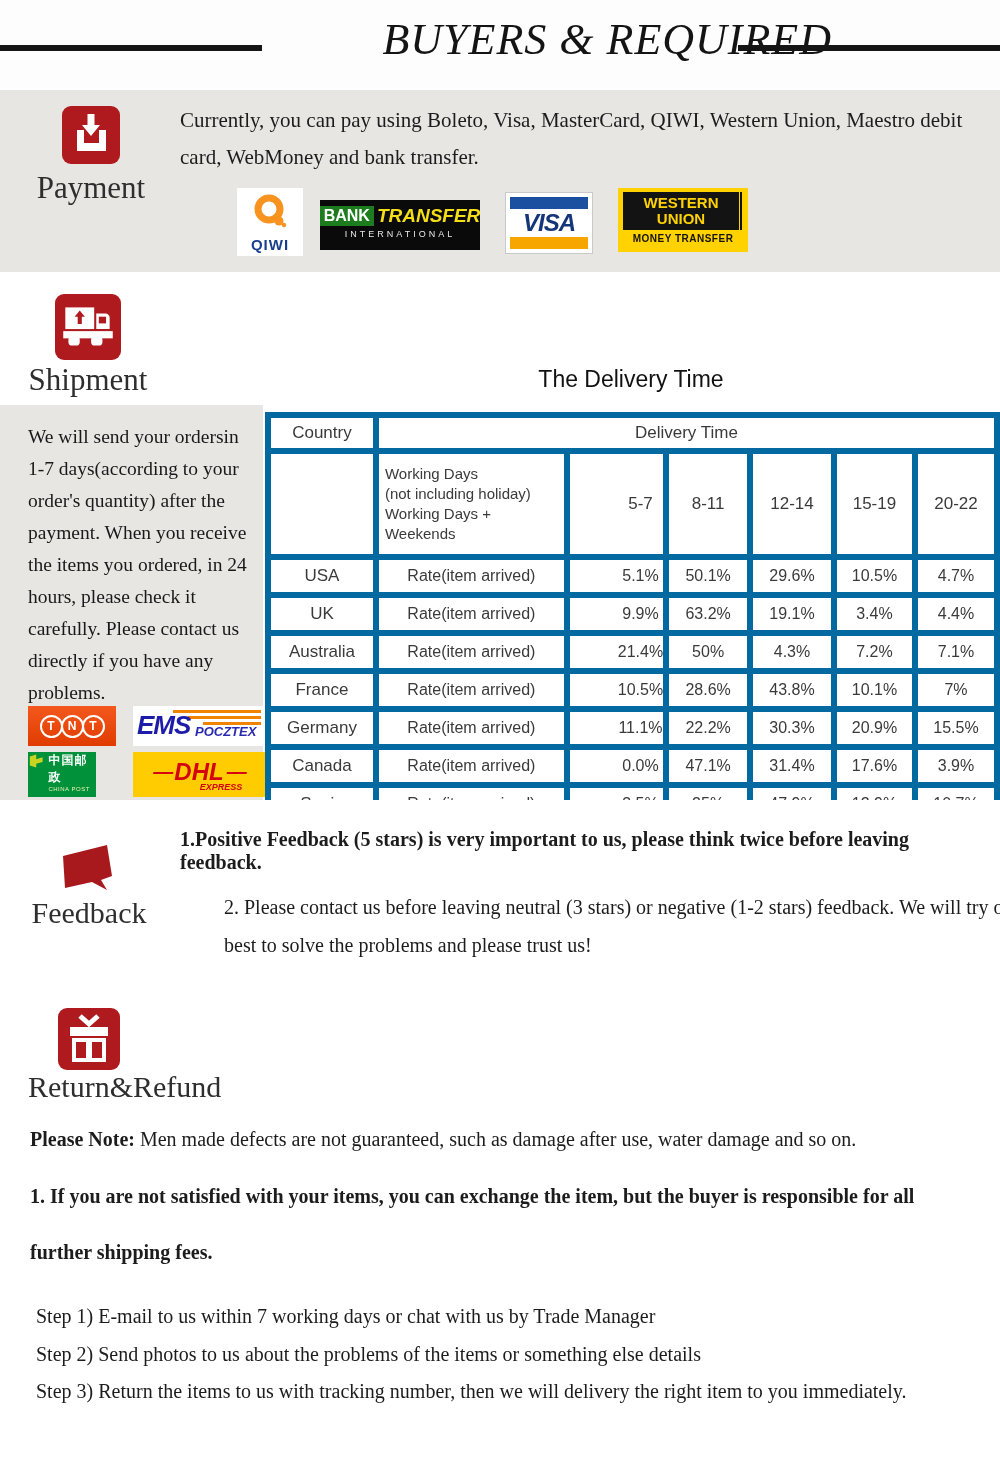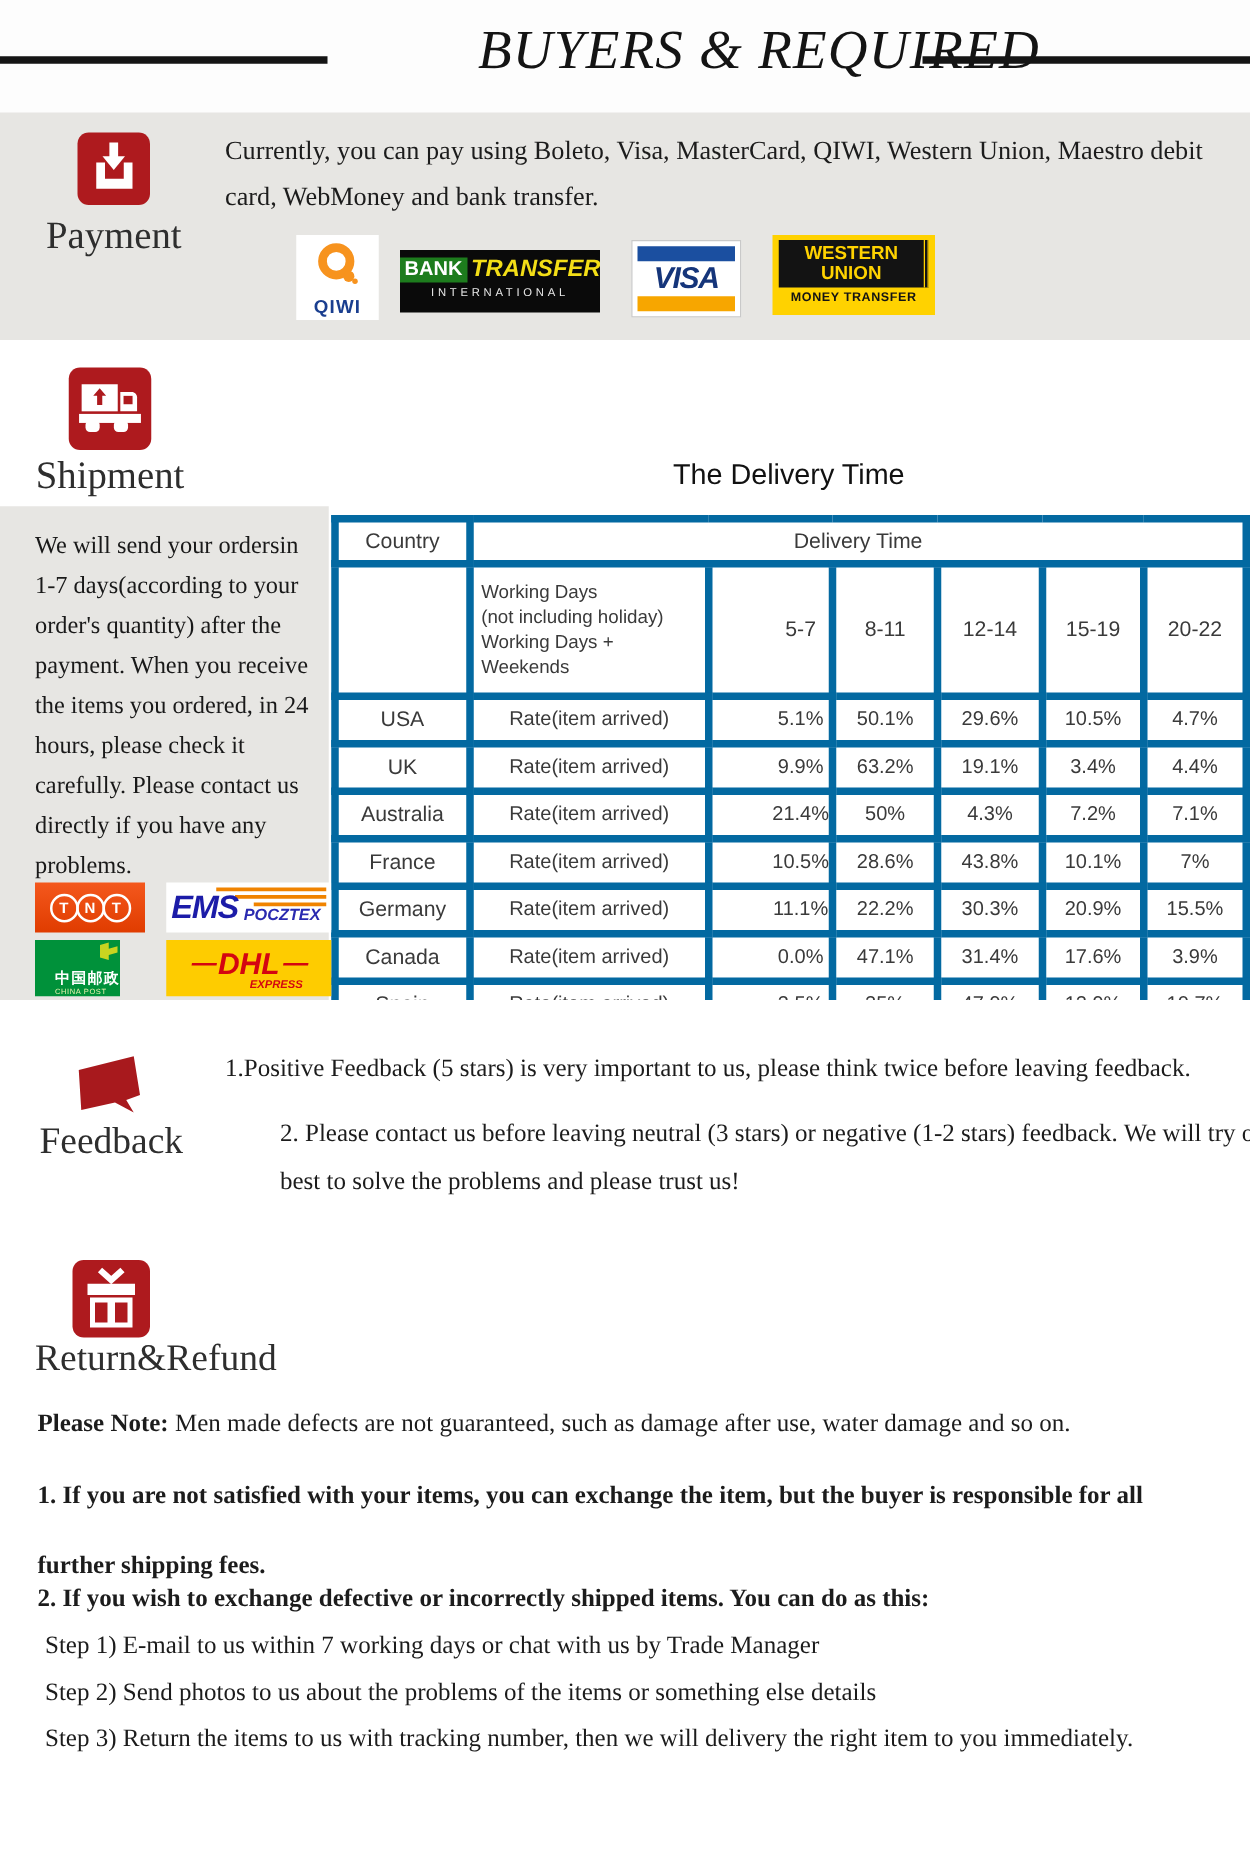--- a/index.html
+++ b/index.html
@@ -89,36 +89,36 @@
   .ems-logo { left:133px; top:434px; width:132px; height:40px; background:#fff; position:absolute; }
   .ems-stripe { position:absolute; height:3px; background:#f08300; }
   .ems-s1 { top:4px;  left:40px; width:88px; }
   .ems-s2 { top:10px; left:55px; width:73px; }
   .ems-s3 { top:16px; left:70px; width:58px; }
   .ems-main { position:absolute; left:4px; top:4px; color:#1c1ca8; font-family:"Liberation Sans",sans-serif;
               font-weight:bold; font-style:italic; font-size:26px; letter-spacing:-1px; }
   .ems-sub { position:absolute; left:62px; top:18px; color:#2a2ab0; font-family:"Liberation Sans",sans-serif;
              font-weight:bold; font-style:italic; font-size:13px; }
   .cp-logo { left:28px; top:480px; width:68px; height:45px; background:#00913a;
-             display:flex; align-items:flex-end; justify-content:center; gap:4px;flex-direction:column; }
+             display:flex; align-items:flex-start; justify-content:center; gap:4px; }
   .cp-text-cn { color:#fff; font-weight:bold; font-size:12px; letter-spacing:1px; }
   .cp-text-en { color:#e9f3b0; font-size:6px; letter-spacing:0.5px; font-family:"Liberation Sans",sans-serif; }
   .dhl-logo { left:133px; top:480px; width:132px; height:45px; background:#fecc00;
               display:flex; flex-direction:column; align-items:center; justify-content:center; }
   .dhl-row { display:flex; align-items:center; color:#d40511; font-family:"Liberation Sans",sans-serif;
              font-weight:bold; font-style:italic; }
   .dhl-dash { font-size:20px; letter-spacing:-2px; }
   .dhl-main { font-size:24px; margin:0 3px; letter-spacing:0; }
   .dhl-sub { color:#d40511; font-family:"Liberation Sans",sans-serif; font-style:italic;
              font-weight:bold; font-size:9px; margin-top:-4px; margin-left:44px; }
 
   
   .fb-icon  { left:55px; top:40px; width:64px; height:58px; }
   .fb-label { left:14px; top:96px; width:150px; font-size:30px; }
-  .fb-p1 { left:180px; top:44px; width:810px; font-size:20px; }
+  .fb-p1 { left:180px; top:28px; width:810px; font-size:20px;font-weight:bold; }
   .fb-p2 { left:180px; top:88px; width:800px; font-size:20px; line-height:38px;margin-left:44px; }
 
   
   .rr-icon  { left:58px; top:18px; width:62px; height:62px; }
   .rr-label { left:28px; top:80px; width:240px; text-align:left; font-size:30px; }
   .rr-note { left:30px; top:138px; width:940px; font-size:20px; }
   .rr-note b { font-weight:bold; }
   .rr-p1 { left:30px; top:178px; width:928px; font-size:20px; font-weight:bold; line-height:56px; }
   .rr-p2 { left:30px; top:278px; width:940px; font-size:20px; font-weight:bold; }
   .rr-steps { left:36px; top:308px; width:930px; font-size:20px; line-height:37.5px; }
@@ -328,21 +328,20 @@
         <rect x="12" y="19" width="38" height="9" fill="#fff"></rect>
         <rect x="16" y="32" width="30" height="20" fill="none" stroke="#fff" stroke-width="4"></rect>
         <rect x="28" y="32" width="6" height="20" fill="#fff"></rect>
       </svg>
     </div>
     <div class="abs sec-label rr-label">Return&amp;Refund</div>
     <div class="abs rr-note">
       <b>Please Note:</b><span> Men made defects are not guaranteed, such as damage after use, water damage and so on.</span>
     </div>
     <div class="abs rr-p1">1. If you are not satisfied with your items, you can exchange the item, but the buyer is responsible for all further shipping fees.</div>
-    <div class="abs rr-p2">2. If you wish to exchange defective or incorrectly shipped items. You can do as this:</div>
     <div class="abs rr-steps">
       <div>Step 1) E-mail to us within 7 working days or chat with us by Trade Manager</div>
       <div>Step 2) Send photos to us about the problems of the items or something else details</div>
       <div>Step 3) Return the items to us with tracking number, then we will delivery the right item to you immediately.</div>
     </div>
   </div>
 
 </div>
 
 </body></html>

